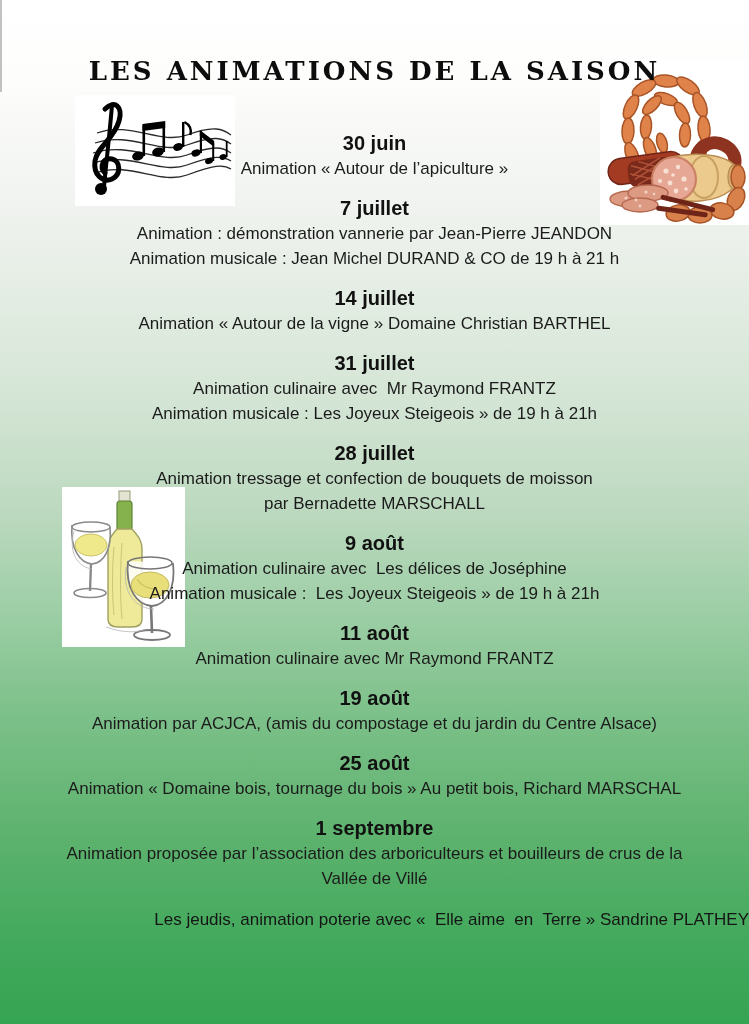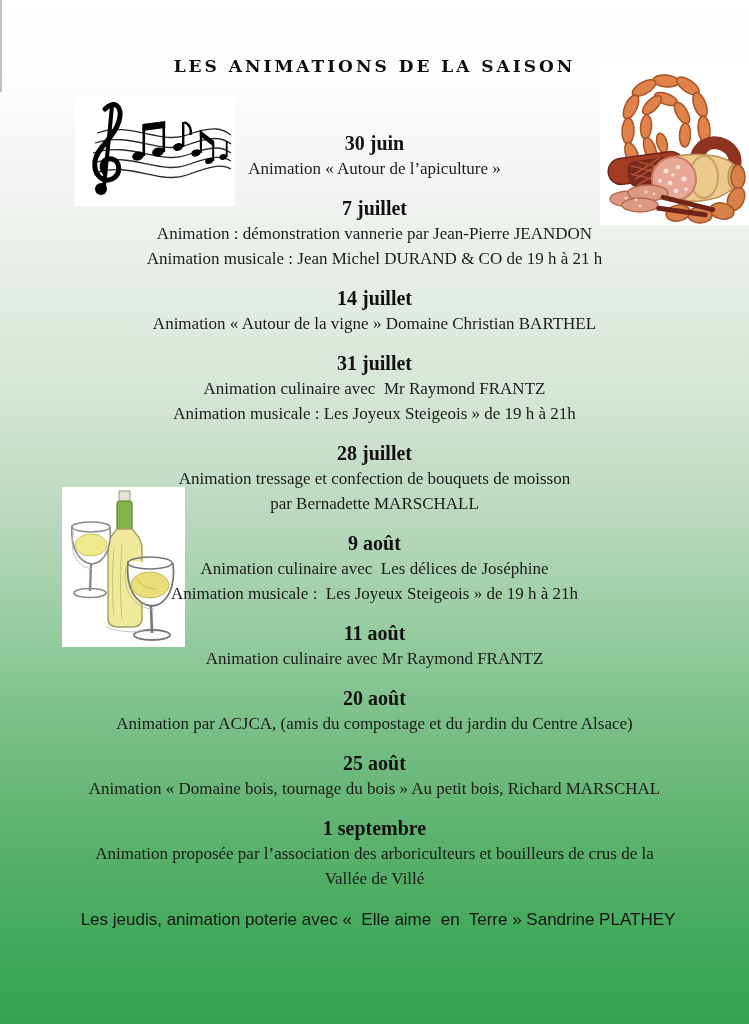--- a/index.html
+++ b/index.html
@@ -16,42 +16,42 @@
       #5cb26d 82%, #42a95c 92%, #35a452 100%);
   }
   .edge-line{
     position:absolute;left:0;top:0;width:2px;height:92px;
     background:#9a9a9a;opacity:.6;
   }
   .title{
     position:absolute;top:56px;left:0;width:100%;
     margin:0;text-align:center;
     font-family:"DejaVu Serif", serif;
-    font-size:17px;font-weight:bold;letter-spacing:3px;
+    font-size:26px;font-weight:bold;letter-spacing:3px;
     color:#0d0d0d;z-index:2;
   }
   .img-box{position:absolute;background:#ffffff;z-index:1;}
   .img-music{left:75px;top:95px;width:160px;height:111px;}
   .img-meats{left:600px;top:59px;width:149px;height:166px;}
   .img-wine{left:62px;top:487px;width:123px;height:160px;}
   .img-box svg{display:block;width:100%;height:100%;}
   .events{
     position:absolute;top:130px;left:0;width:100%;
     text-align:center;z-index:2;
   }
-  .event{margin:0 0 14px 0;font-family:Liberation Serif, serif;}
+  .event{margin:0 0 14px 0;}
   .event .date{
     margin:0;font-size:20px;font-weight:bold;line-height:26px;color:#111;
   }
   .event .line{
     margin:0;font-size:17px;line-height:25px;white-space:pre-wrap;color:#1b1b1b;text-align:center;
   }
   .footer-note{
     margin:16px 0 0 7px;font-size:17px;line-height:25px;
-    white-space:pre-wrap;text-align:center;color:#151515;
+    white-space:pre-wrap;text-align:right;color:#151515;
   }
 </style>
 </head>
 <body>
 
 <div class="poster">
   <div class="edge-line"></div>
 
   <h1 class="title">LES ANIMATIONS DE LA SAISON</h1>
 
@@ -240,21 +240,21 @@
       <p class="line">Animation culinaire avec  Les délices de Joséphine</p>
       <p class="line">Animation musicale :  Les Joyeux Steigeois » de 19 h à 21h</p>
     </section>
 
     <section class="event">
       <h2 class="date">11 août</h2>
       <p class="line">Animation culinaire avec Mr Raymond FRANTZ</p>
     </section>
 
     <section class="event">
-      <h2 class="date">20 août</h2>
+      <h2 class="date">19 août</h2>
       <p class="line">Animation par ACJCA, (amis du compostage et du jardin du Centre Alsace)</p>
     </section>
 
     <section class="event">
       <h2 class="date">25 août</h2>
       <p class="line">Animation « Domaine bois, tournage du bois » Au petit bois, Richard MARSCHAL</p>
     </section>
 
     <section class="event">
       <h2 class="date">1 septembre</h2>

